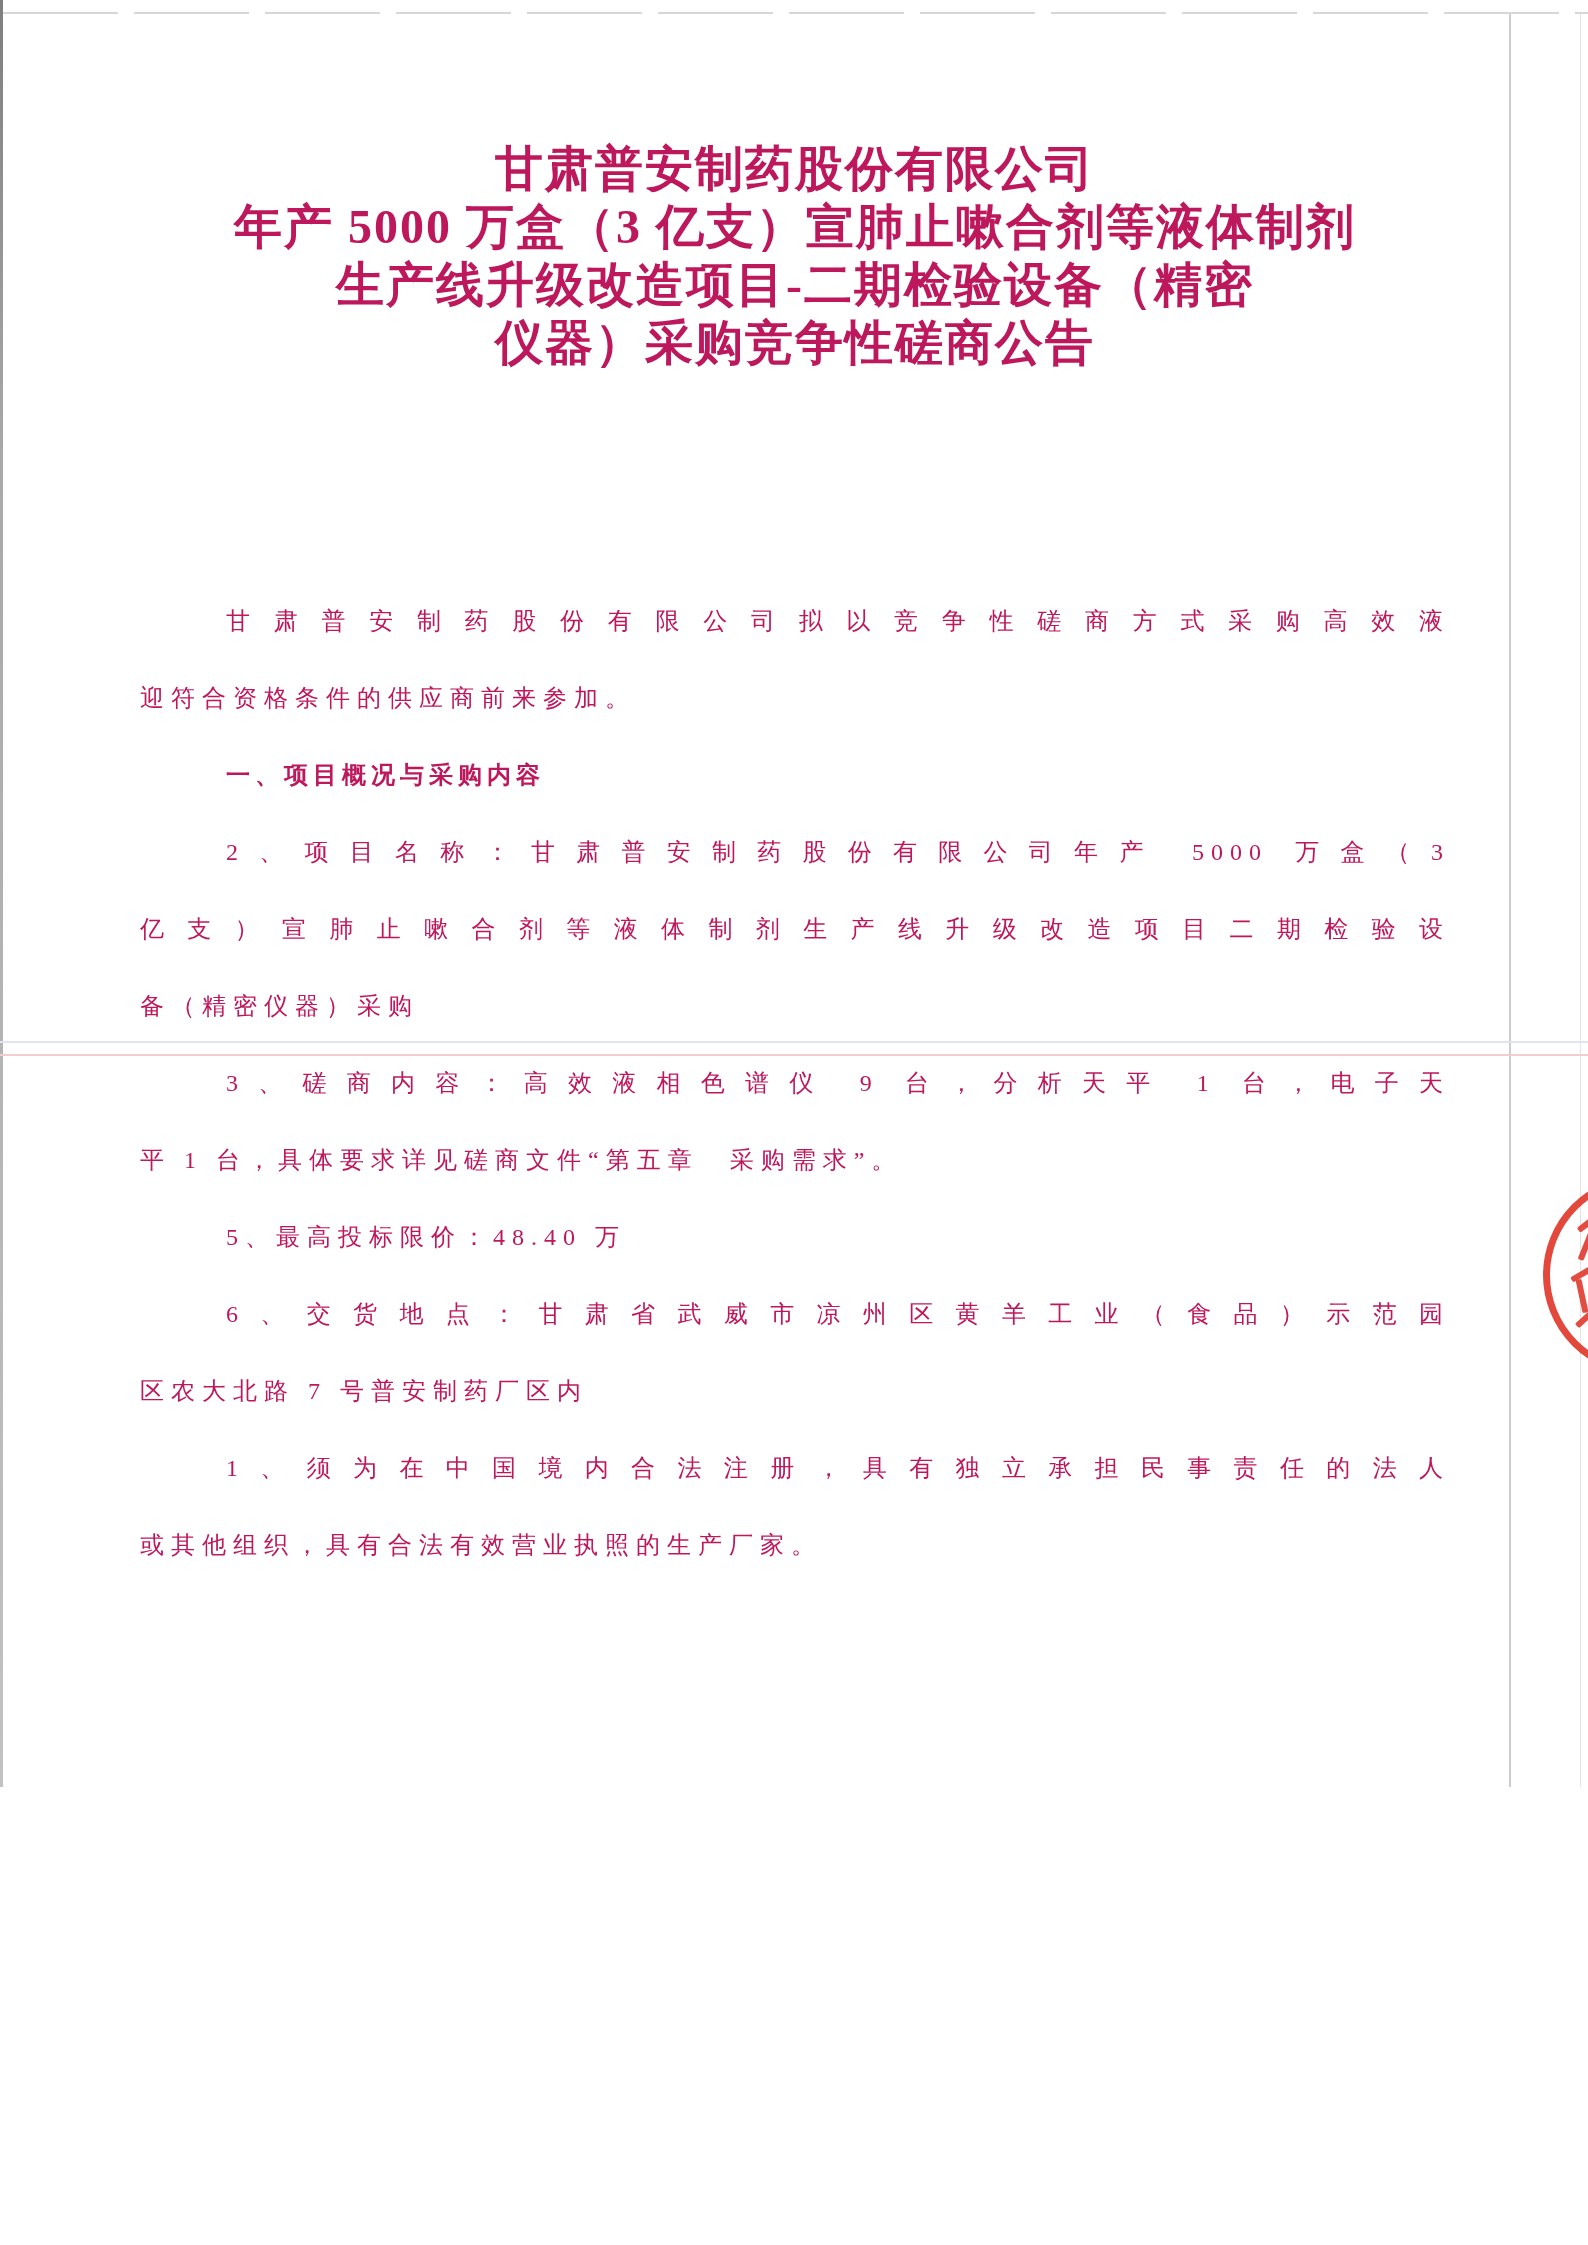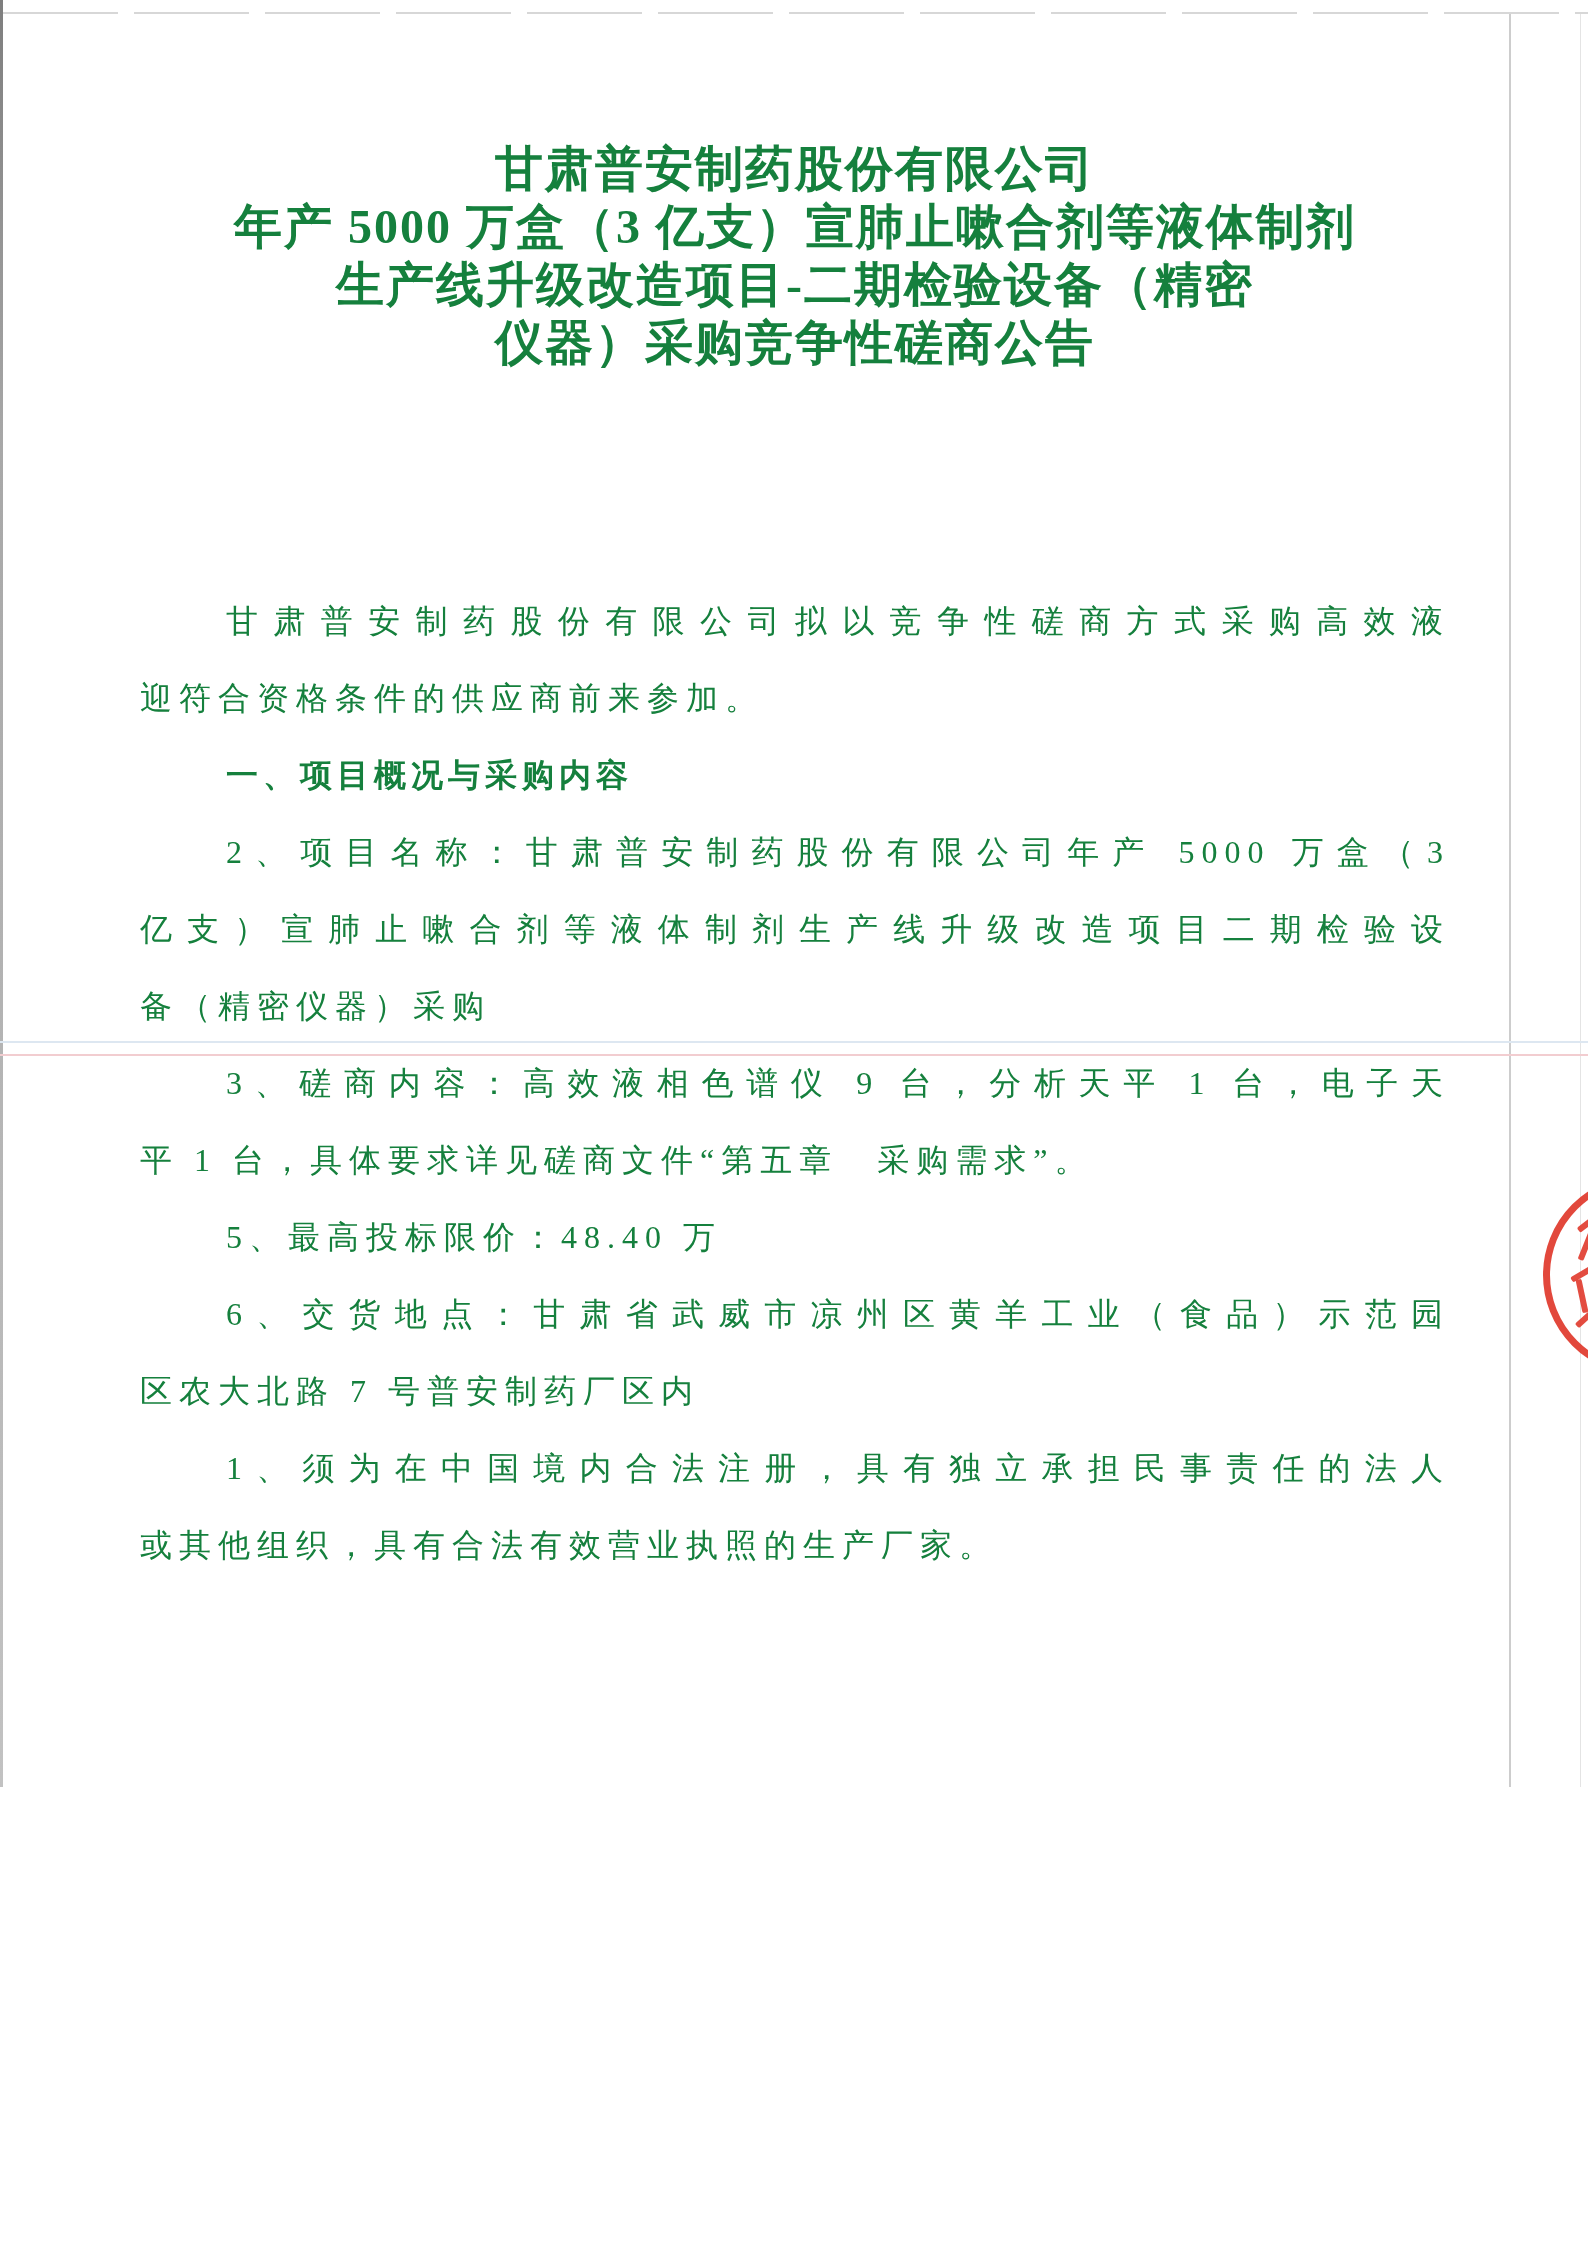--- a/index.html
+++ b/index.html
@@ -2,21 +2,21 @@
 <html><head>
 <meta charset="utf-8">
 <style>
   html,body{margin:0;padding:0;background:#ffffff;}
   #page{
     position:relative;
     width:1588px;height:1787px;
     background:#ffffff;
     overflow:hidden;
     font-family:"Liberation Serif","DejaVu Serif",serif;
-    color:#15803d;
+    color:#be185d;
   }
   
   .edge-left{
     position:absolute;left:0;top:0;bottom:0;width:3px;
     background:linear-gradient(to bottom,#7e7e7e,#a8a8a8 25%,#b8b8b8 70%,#c2c2c2);
   }
   .edge-top{
     position:absolute;top:12px;left:3px;right:0;height:2px;
     background:repeating-linear-gradient(to right,#d7d7d7 0 115px,transparent 115px 131px);
   }
@@ -41,21 +41,21 @@
     position:absolute;left:140px;top:140px;width:1310px;
     text-align:center;
     font-weight:bold;
     font-size:48px;
     line-height:58px;
     letter-spacing:2px;
   }
   
   #doc-body{
     position:absolute;left:140px;top:583px;width:1310px;
-    font-size:32px;
+    font-size:24px;
     line-height:77px;
     letter-spacing:7px;
   }
   .bline{white-space:nowrap;}
   .bline.indent{padding-left:86px;}
   .bline.bold{font-weight:bold;letter-spacing:5px;}
   .bline.full{
     white-space:normal;
     text-align:justify;
     text-align-last:justify;

